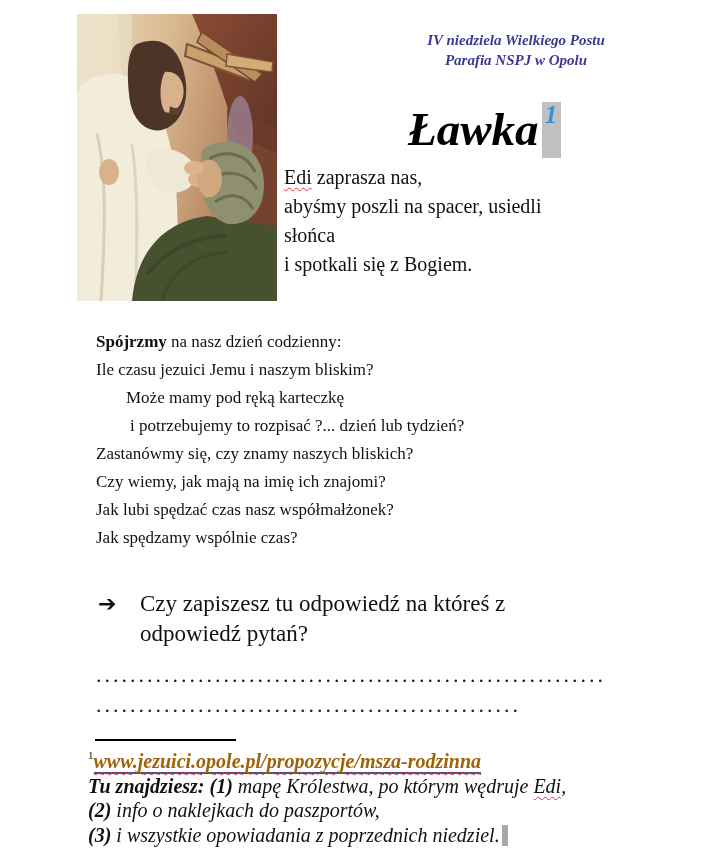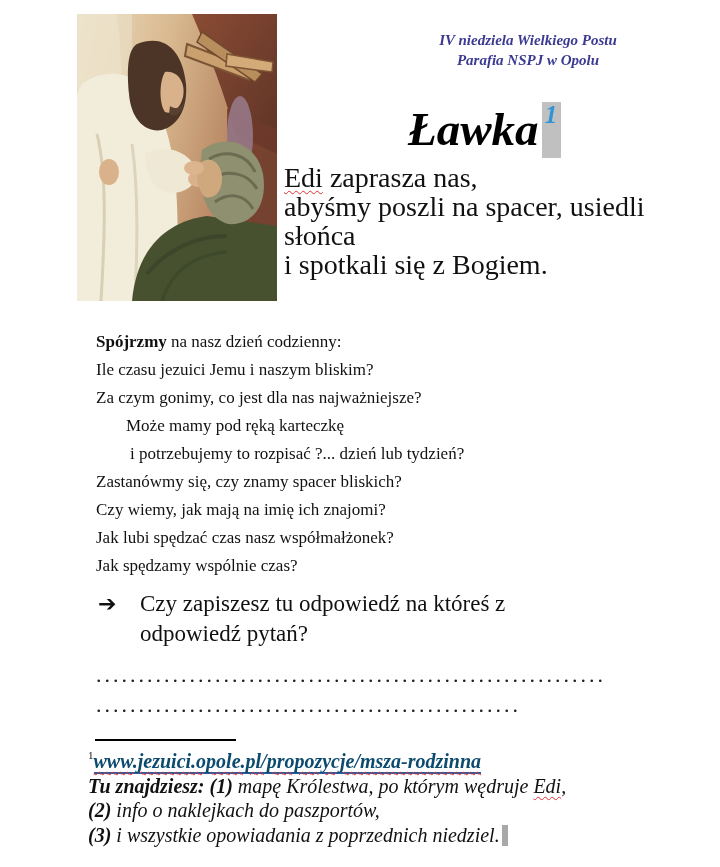--- a/index.html
+++ b/index.html
@@ -1,29 +1,29 @@
 <!DOCTYPE html>
 <html><head>
 <meta charset="utf-8">
 <style>
   html,body{margin:0;padding:0;background:#ffffff;}
   .page{position:relative;width:720px;height:867px;background:#ffffff;overflow:hidden;
         font-family:"Liberation Serif","DejaVu Serif",serif;color:#111;}
 
   .photo{position:absolute;left:77px;top:14px;width:200px;height:287px;}
 
-  .header{position:absolute;left:408px;top:30px;width:240px;text-align:center;
+  .header{position:absolute;left:396px;top:30px;width:240px;text-align:center;
           font-style:italic;font-weight:bold;font-size:15px;line-height:20px;}
 
   .title-row{position:absolute;left:408px;top:100px;display:flex;align-items:flex-end;}
   .title{font-size:47px;font-weight:bold;font-style:italic;color:#000;line-height:58px;}
   .title-ref-box{width:19px;height:56px;margin-left:3px;margin-top:2px;text-align:center;}
   .title-ref{font-size:25px;font-weight:bold;font-style:italic;line-height:26px;display:block;}
 
-  .intro{position:absolute;left:284px;top:163px;font-size:28px;line-height:29px;white-space:nowrap;}
+  .intro{position:absolute;left:284px;top:163px;font-size:20px;line-height:29px;white-space:nowrap;}
 
   .main{position:absolute;left:96px;top:328px;font-size:17px;line-height:28px;white-space:nowrap;}
   .indent1{padding-left:30px;}
   .indent2{padding-left:34px;}
 
   .prompt{position:absolute;left:98px;top:589px;display:flex;font-size:23px;line-height:30px;}
   .arrow{font-family:"DejaVu Sans",sans-serif;font-size:22px;width:42px;flex:none;line-height:30px;}
   .prompt-text{white-space:nowrap;}
   .prompt-text .l2{padding-left:-6px;}
 
@@ -105,45 +105,44 @@
   <div class="intro">
     <div><span class="wavy" style="text-decoration-color: rgb(224, 48, 48);">Edi</span><span> zaprasza nas,</span></div>
     <div>abyśmy poszli na spacer, usiedli</div>
     <div>słońca</div>
     <div>i spotkali się z Bogiem.</div>
   </div>
 
   <div class="main">
     <div><span class="bold">Spójrzmy</span><span> na nasz dzień codzienny:</span></div>
     <div>Ile czasu jezuici Jemu i naszym bliskim?</div>
-    <div>Za czym gonimy, co jest dla nas najważniejsze?</div>
     <div class="indent1">Może mamy pod ręką karteczkę</div>
     <div class="indent2">i potrzebujemy to rozpisać ?... dzień lub tydzień?</div>
-    <div>Zastanówmy się, czy znamy spacer bliskich?</div>
+    <div>Zastanówmy się, czy znamy naszych bliskich?</div>
     <div>Czy wiemy, jak mają na imię ich znajomi?</div>
     <div>Jak lubi spędzać czas nasz współmałżonek?</div>
     <div>Jak spędzamy wspólnie czas?</div>
   </div>
 
   <div class="prompt">
     <span class="arrow">➔</span>
     <span class="prompt-text">
       <div>Czy zapiszesz tu odpowiedź na któreś z</div>
       <div class="l2">odpowiedź pytań?</div>
     </span>
   </div>
 
   <div class="dots" style="top:664px;">............................................................</div>
   <div class="dots" style="top:694px;">..................................................</div>
 
   <div class="footrule"></div>
 
   <div class="footnote">
     <div>
-      <span class="fn-ref">1</span><span class="link-outer" id="fnlink" style="color: #0c4a6e; border-bottom-color: rgb(47, 91, 158);"><span class="wavy" style="text-decoration-color: rgb(224, 48, 48);">www.jezuici.opole.pl/propozycje/msza-rodzinna</span></span>
+      <span class="fn-ref">1</span><span class="link-outer" id="fnlink" style="color: #a16207; border-bottom-color: rgb(47, 91, 158);"><span class="wavy" style="text-decoration-color: rgb(224, 48, 48);">www.jezuici.opole.pl/propozycje/msza-rodzinna</span></span>
     </div>
     <div>
       <span class="fn-bold">Tu znajdziesz: </span><span class="fn-bold">(1)</span><span> mapę Królestwa, po którym wędruje </span><span class="wavy" style="text-decoration-color: rgb(224, 48, 48);">Edi</span><span>,</span>
     </div>
     <div>
       <span class="fn-bold">(2)</span><span> info o naklejkach do paszportów,</span>
     </div>
     <div>
       <span class="fn-bold">(3)</span><span> i wszystkie opowiadania z poprzednich niedziel.</span><span class="caret" style="background: rgb(168, 168, 168);"></span>
     </div>

